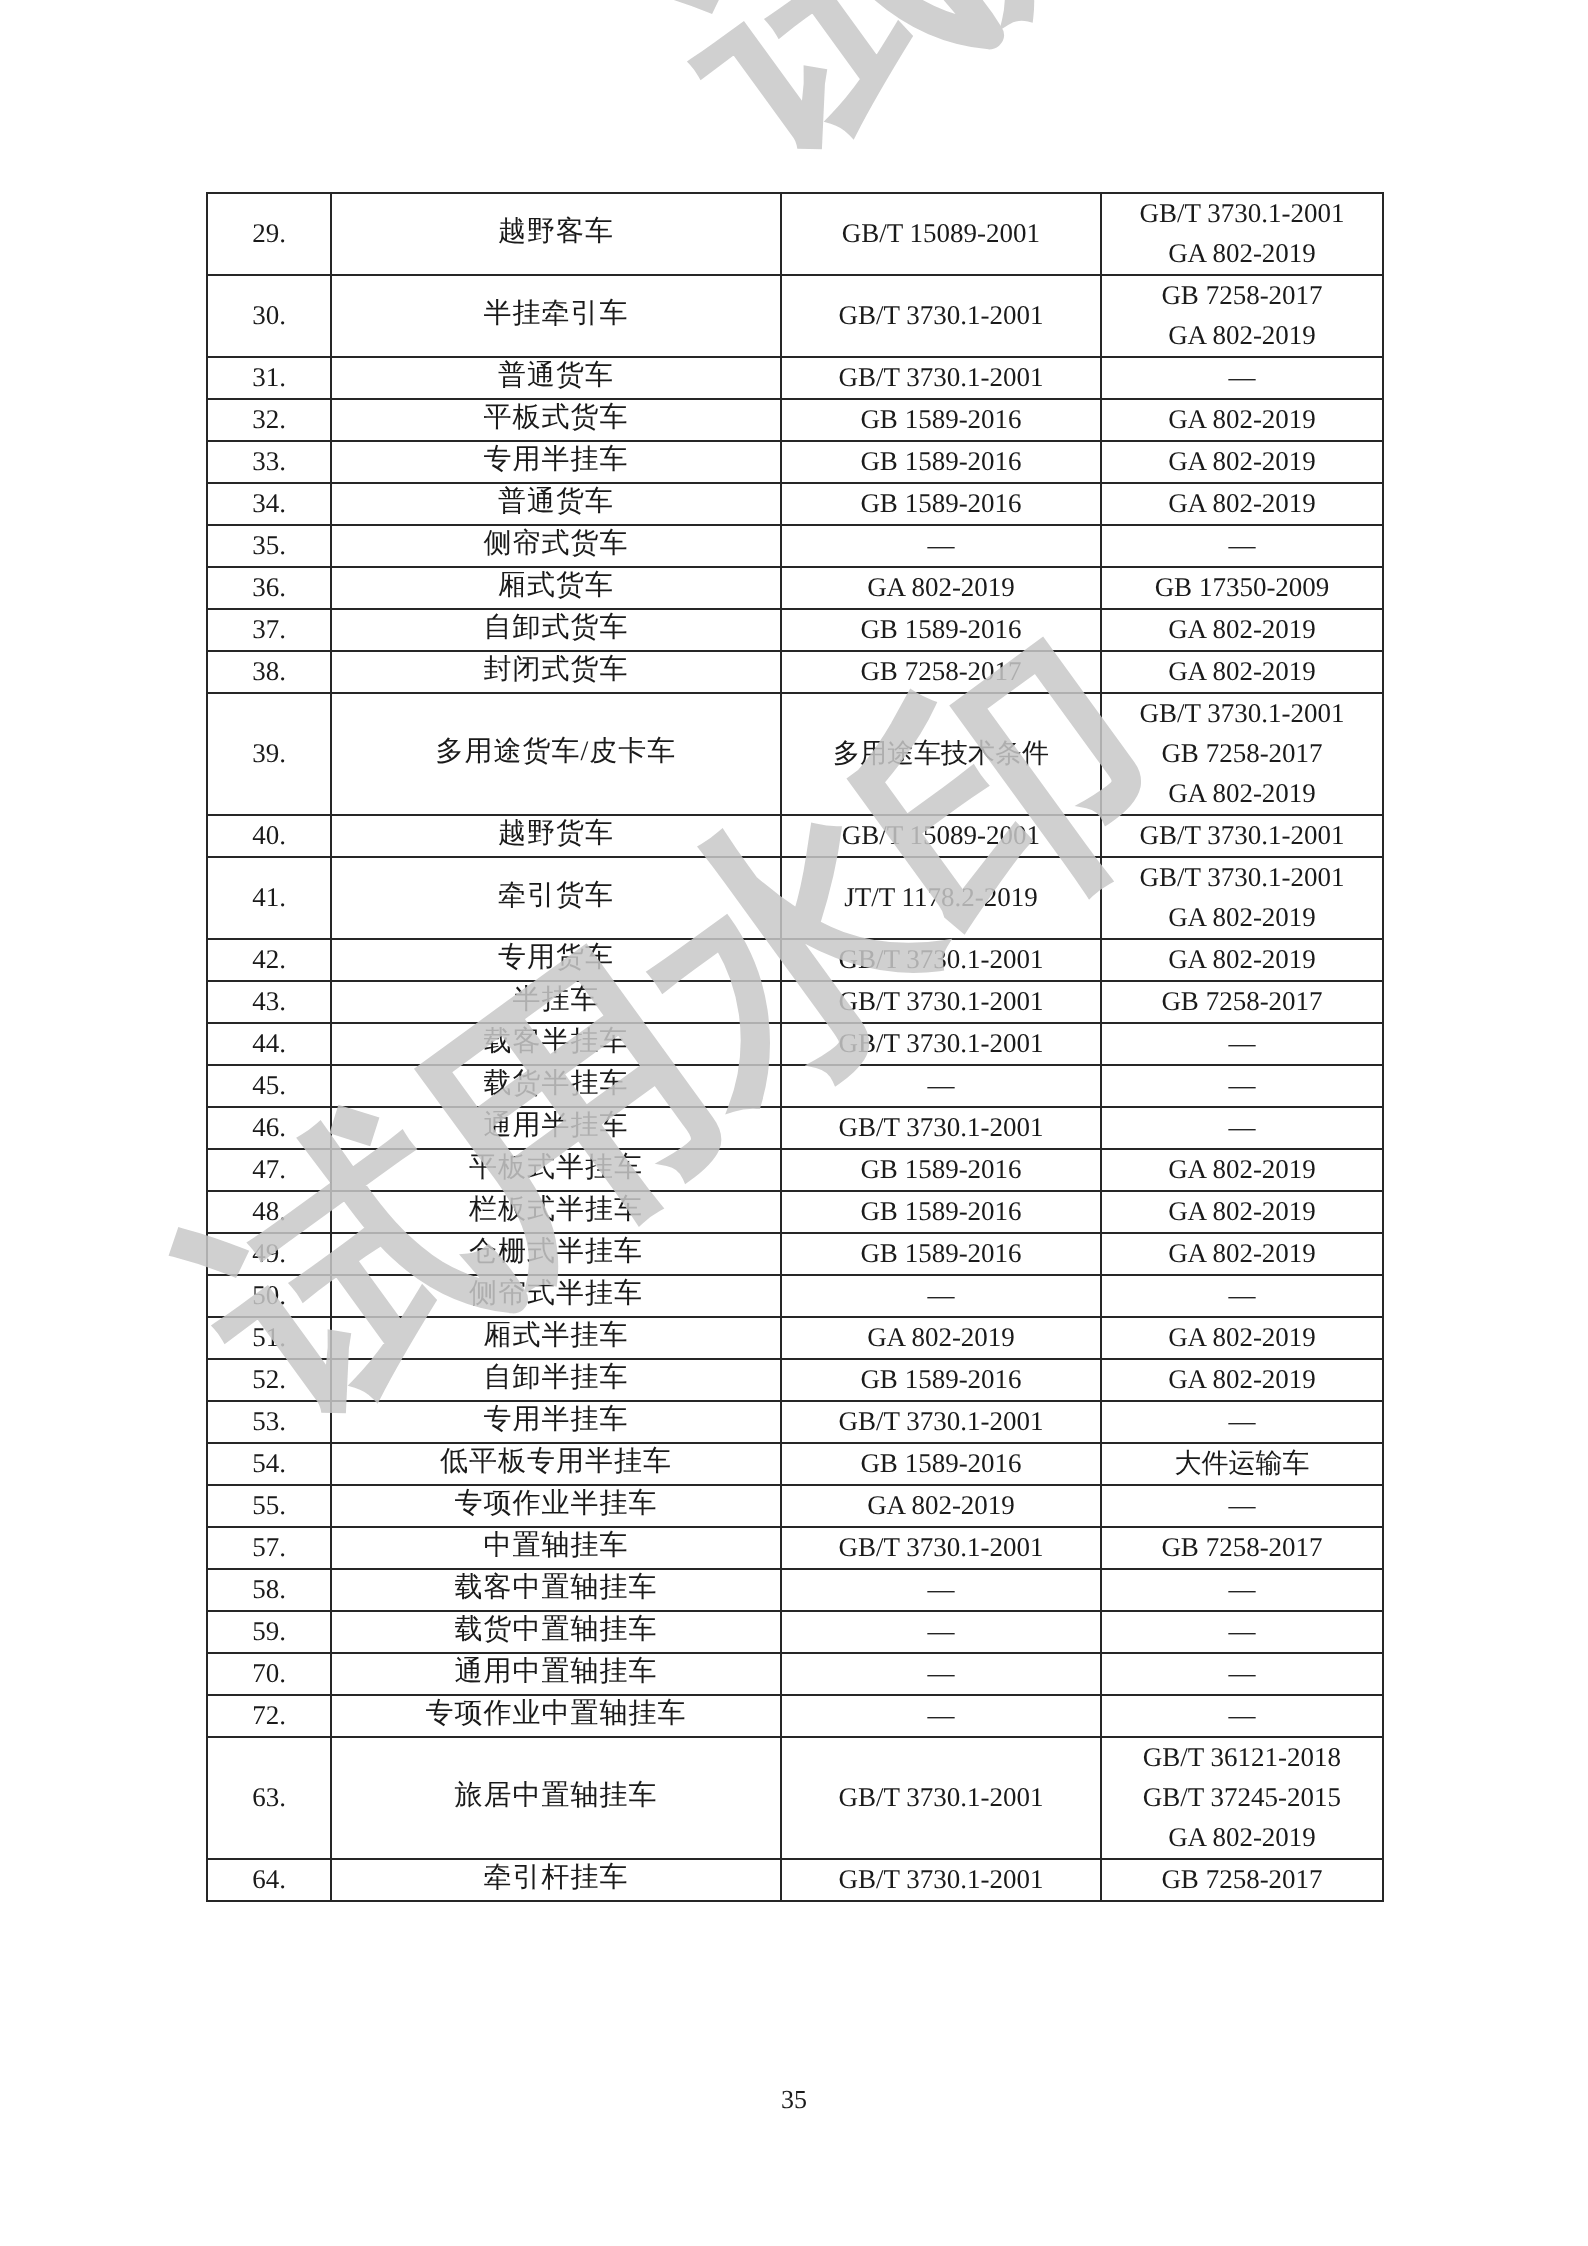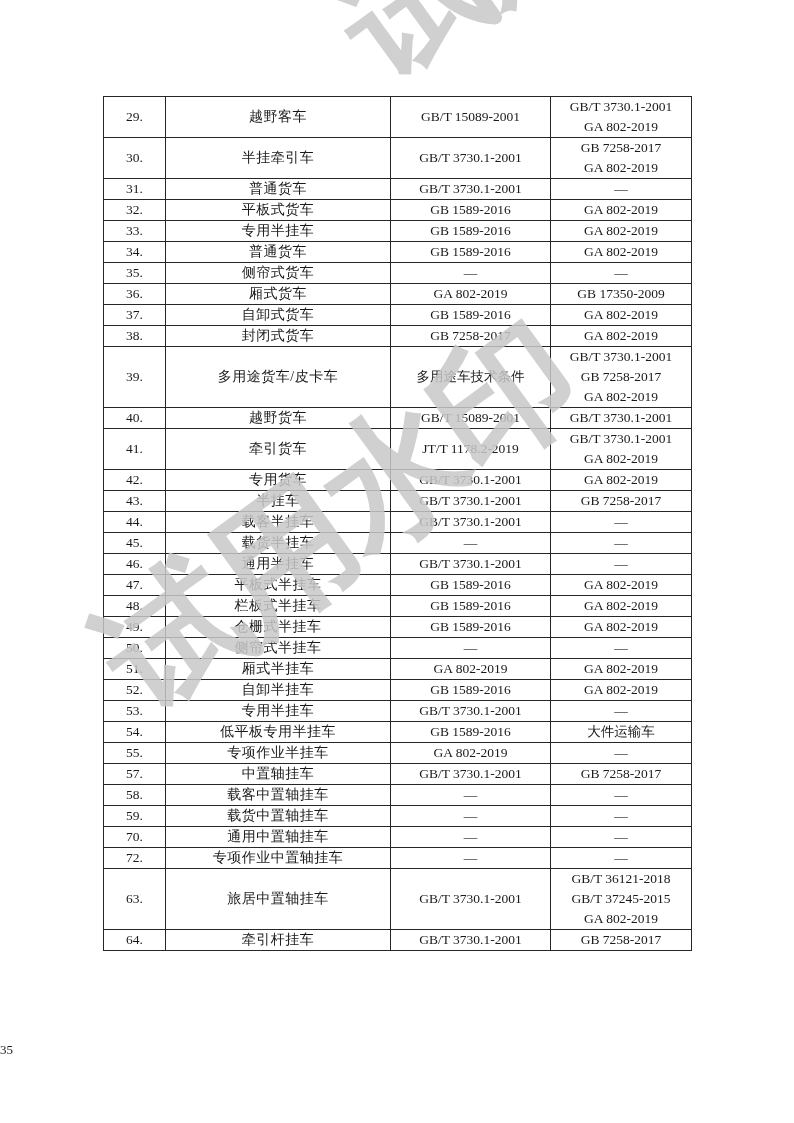--- a/index.html
+++ b/index.html
@@ -49,21 +49,21 @@
     line-height:145px;
     height:145px;
     opacity:0.85;
   }
   .wm-main{left:160px;top:590px;}
   .wm-top{left:398px;top:-42px;}
   .page-number{
     position:absolute;
     left:0;right:0;
     top:1042px;
-    text-align:left;
+    text-align:center;
     font-size:13px;
     color:#1a1a1a;
   }
 </style>
 </head>
 <body>
 
 <div class="page">
 
   <div class="watermark wm-top">试用水印</div>

